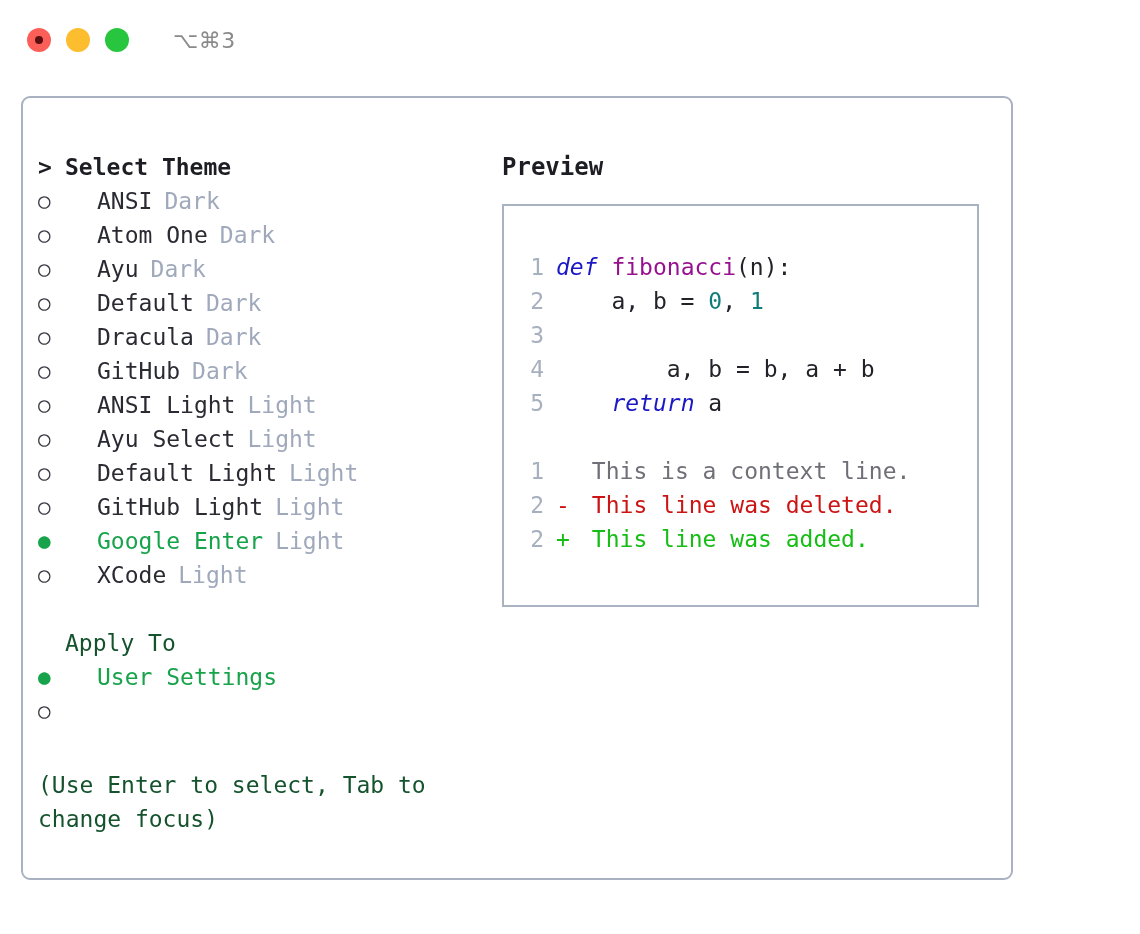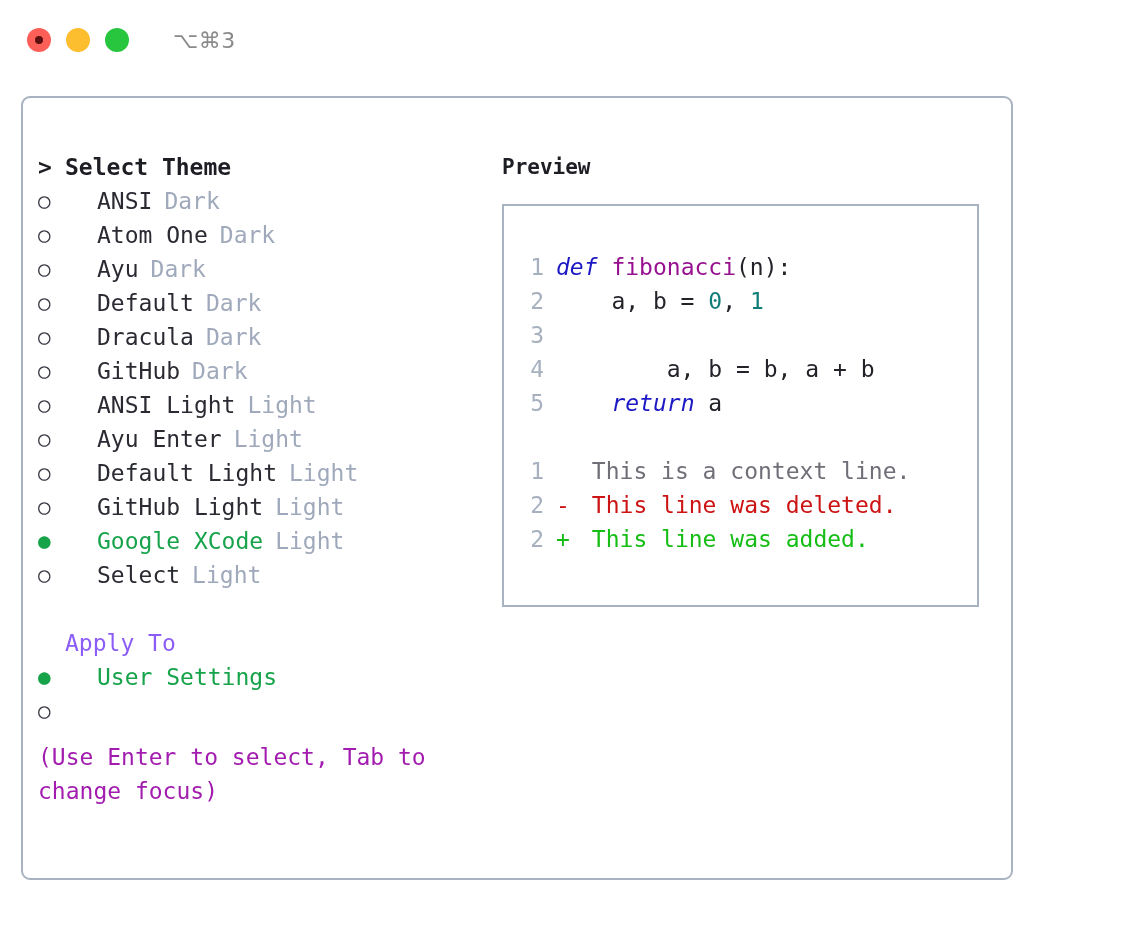--- a/index.html
+++ b/index.html
@@ -122,40 +122,40 @@
   .tag {
     color: #9fa9bb;
     margin-left: 12px;
   }
   .spacer { height: 34px; }
   .section-title {
     height: 34px;
     display: flex;
     align-items: center;
     font-size: 23px;
-    color: #8b5cf6;
+    color: #14532d;
     padding-left: 27px;
   }
   .hint {
-    margin-top: 12px;
+    margin-top: 40px;
     font-size: 23px;
     line-height: 34px;
-    color: #a21caf;
+    color: #14532d;
     width: 410px;
   }
 
   
   .right-col {
     position: absolute;
     left: 479px;
     top: 52px;
     width: 500px;
   }
   .preview-title {
-    font-size: 21px;
+    font-size: 24px;
     font-weight: bold;
     color: #1d1d24;
     height: 34px;
     display: flex;
     align-items: center;
     text-align: right;
   }
   .preview-box {
     margin-top: 20px;
     width: 477px;
@@ -218,25 +218,25 @@
         </div>
 
         <div id="theme-list">
             <div class="row"><span class="bullet">○</span><span class="label">ANSI</span><span class="tag">Dark</span></div>
             <div class="row"><span class="bullet">○</span><span class="label">Atom One</span><span class="tag">Dark</span></div>
             <div class="row"><span class="bullet">○</span><span class="label">Ayu</span><span class="tag">Dark</span></div>
             <div class="row"><span class="bullet">○</span><span class="label">Default</span><span class="tag">Dark</span></div>
             <div class="row"><span class="bullet">○</span><span class="label">Dracula</span><span class="tag">Dark</span></div>
             <div class="row"><span class="bullet">○</span><span class="label">GitHub</span><span class="tag">Dark</span></div>
             <div class="row"><span class="bullet">○</span><span class="label">ANSI Light</span><span class="tag">Light</span></div>
-            <div class="row"><span class="bullet">○</span><span class="label">Ayu Enter</span><span class="tag">Light</span></div>
+            <div class="row"><span class="bullet">○</span><span class="label">Ayu Select</span><span class="tag">Light</span></div>
             <div class="row"><span class="bullet">○</span><span class="label">Default Light</span><span class="tag">Light</span></div>
             <div class="row"><span class="bullet">○</span><span class="label">GitHub Light</span><span class="tag">Light</span></div>
-            <div class="row"><span class="bullet sel">●</span><span class="label sel">Google XCode</span><span class="tag">Light</span></div>
-            <div class="row"><span class="bullet">○</span><span class="label">Select</span><span class="tag">Light</span></div>
+            <div class="row"><span class="bullet sel">●</span><span class="label sel">Google Enter</span><span class="tag">Light</span></div>
+            <div class="row"><span class="bullet">○</span><span class="label">XCode</span><span class="tag">Light</span></div>
           </div>
 
         <div class="spacer"></div>
 
         <div class="section-title">Apply To</div>
 
         <div id="apply-list">
             <div class="row"><span class="bullet sel">●</span><span class="label sel">User Settings</span></div>
             <div class="row"><span class="bullet">○</span></div>
           </div>

